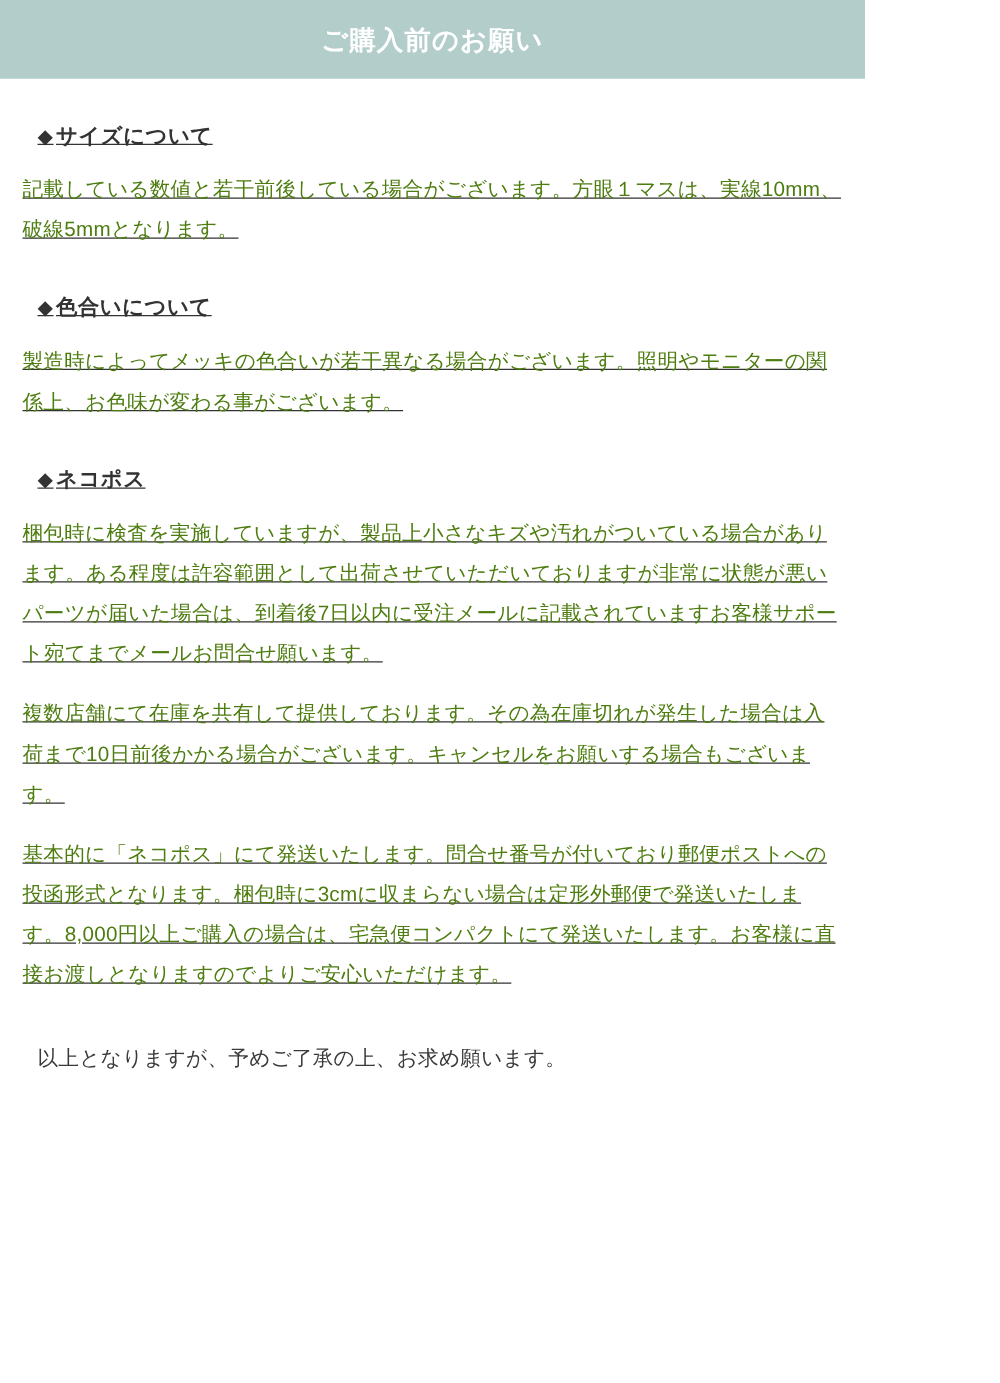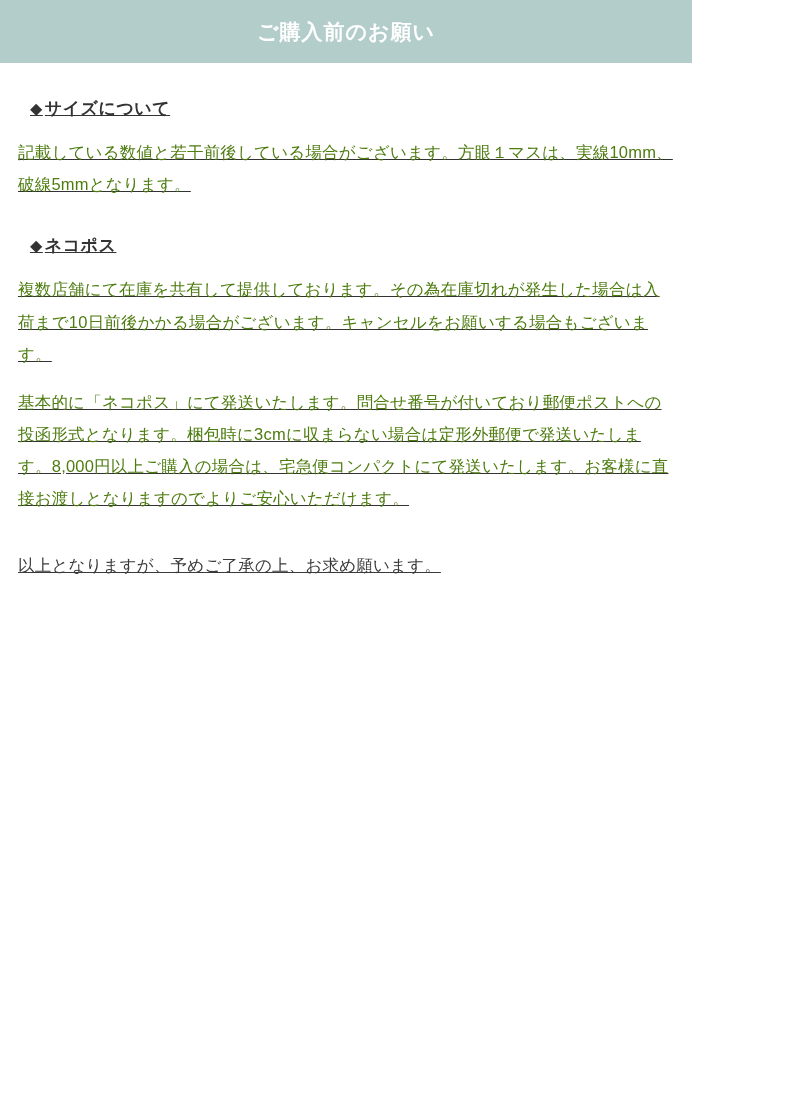--- a/index.html
+++ b/index.html
@@ -57,46 +57,52 @@
     letter-spacing: 0.2px;
   }
   .footer-note {
     font-size: 16.5px;
     line-height: 1.95;
     color: #3a3a3a;
     margin: 34px 0 0 0;
     letter-spacing: 0.2px;
   }
   .footer-note p {
-    margin: 0;
-    text-decoration: underline;
+    margin: 12px;
   }
 </style>
 </head>
 <body>
 
 <div class="page">
 
   <div class="banner">ご購入前のお願い</div>
 
   <div class="content">
 
     <div class="section">
       <div class="section-heading">
         <span class="diamond">◆</span><span>サイズについて</span>
       </div>
       <div class="section-body">記載している数値と若干前後している場合がございます。方眼１マスは、実線10mm、破線5mmとなります。</div>
     </div>
 
+    <div class="section">
+      <div class="section-heading">
+        <span class="diamond">◆</span><span>色合いについて</span>
+      </div>
+      <div class="section-body">製造時によってメッキの色合いが若干異なる場合がございます。照明やモニターの関係上、お色味が変わる事がございます。</div>
+    </div>
 
 
     <div class="section">
       <div class="section-heading">
         <span class="diamond">◆</span><span>ネコポス</span>
       </div>
+      <div class="section-body">梱包時に検査を実施していますが、製品上小さなキズや汚れがついている場合があります。ある程度は許容範囲として出荷させていただいておりますが非常に状態が悪いパーツが届いた場合は、到着後7日以内に受注メールに記載されていますお客様サポート宛てまでメールお問合せ願います。</div>
     </div>
 
     <div class="section">
       <div class="section-body">複数店舗にて在庫を共有して提供しております。その為在庫切れが発生した場合は入荷まで10日前後かかる場合がございます。キャンセルをお願いする場合もございます。</div>
     </div>
 
     <div class="section">
       <div class="section-body">基本的に「ネコポス」にて発送いたします。問合せ番号が付いており郵便ポストへの投函形式となります。梱包時に3cmに収まらない場合は定形外郵便で発送いたします。8,000円以上ご購入の場合は、宅急便コンパクトにて発送いたします。お客様に直接お渡しとなりますのでよりご安心いただけます。</div>
     </div>
 

